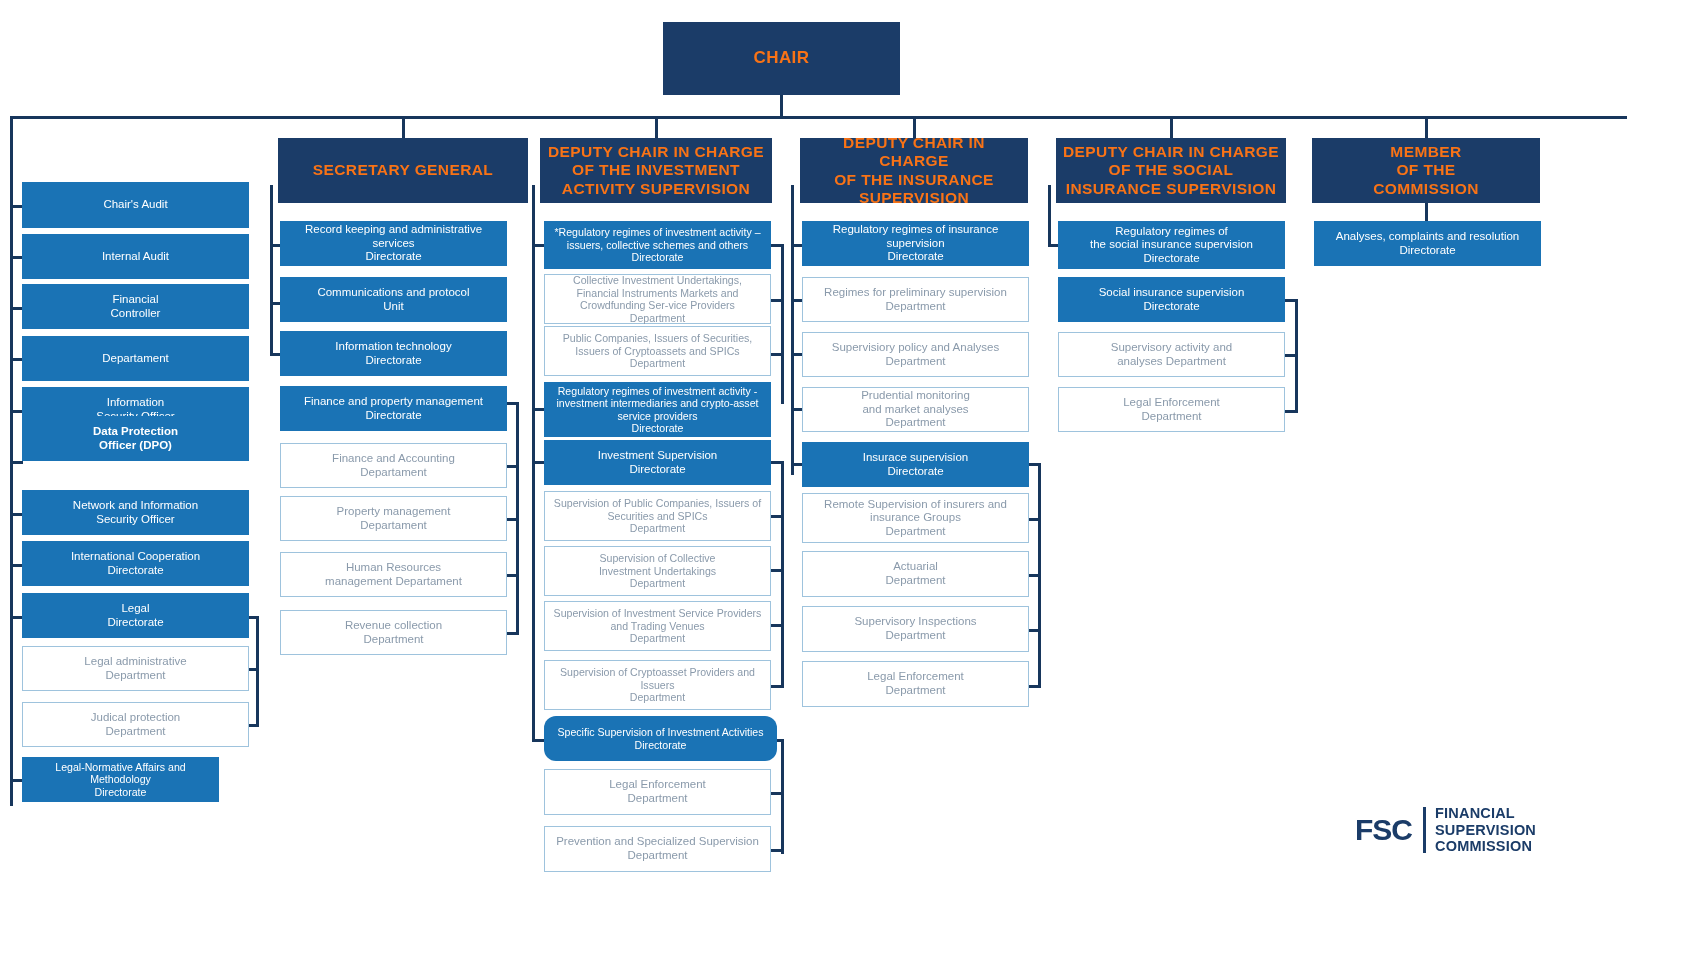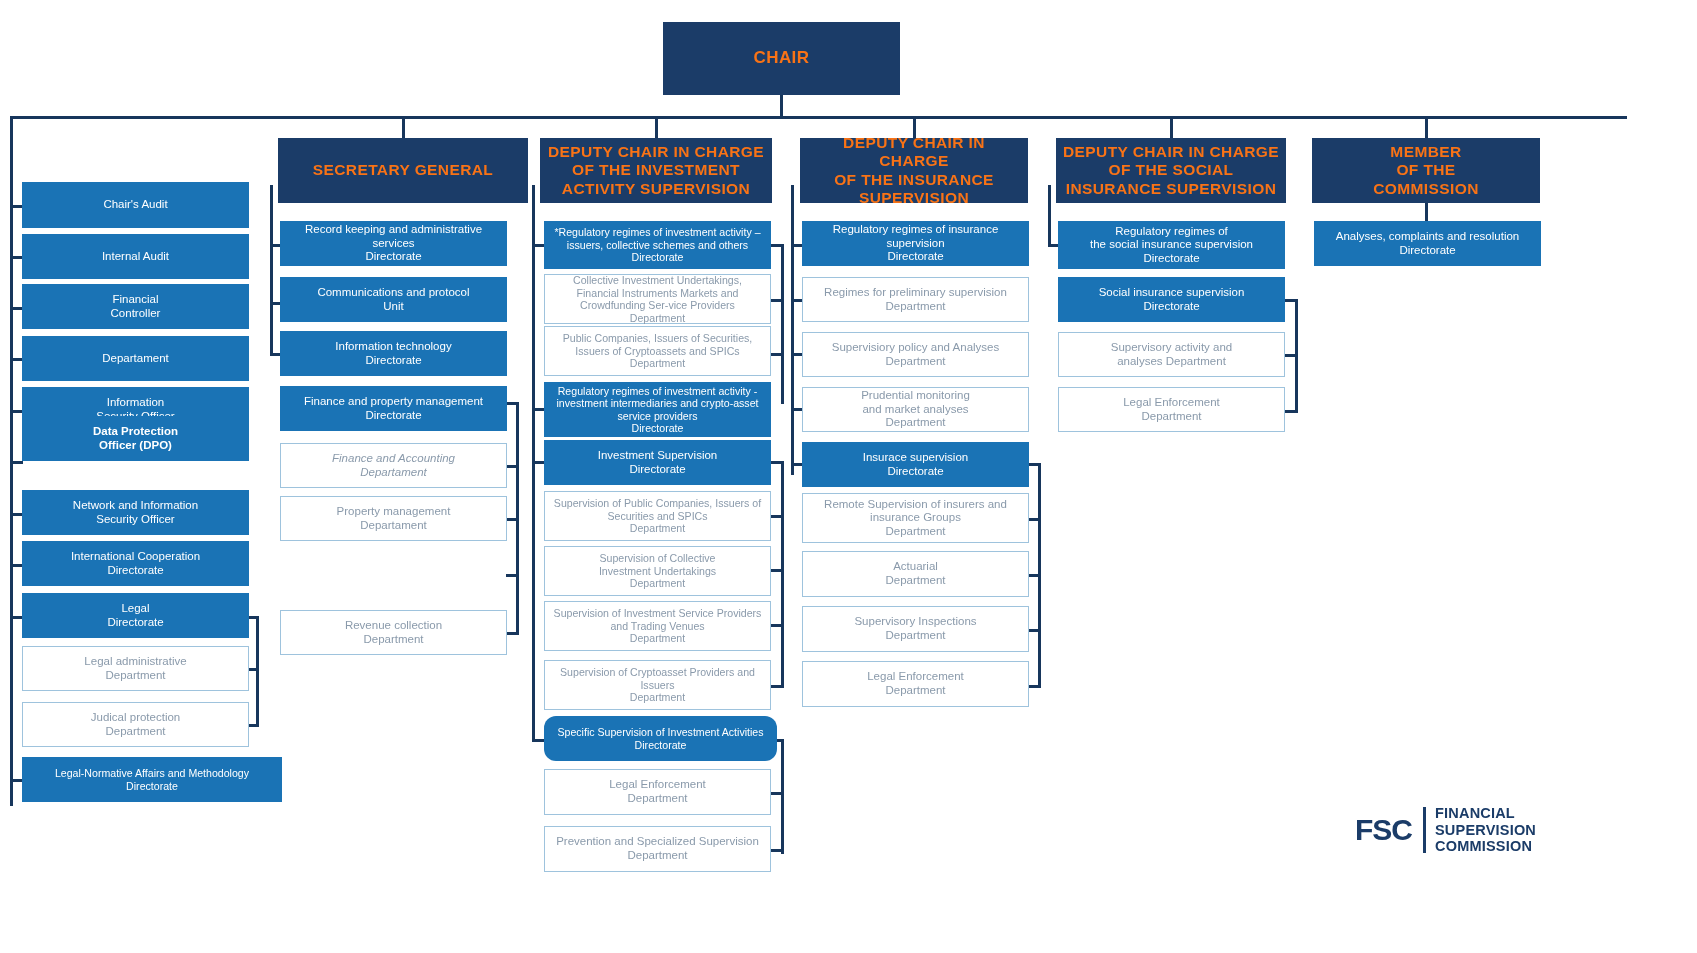--- a/index.html
+++ b/index.html
@@ -226,41 +226,44 @@
     </div>
   <div class="box blue lvl1" style="left:22px;top:593px;width:227px;height:45px;">
     <span class="ml">Legal<br>Directorate</span>
     </div>
   <div class="box white lvl2" style="left:22px;top:646px;width:227px;height:45px;">
     <span class="ml">Legal administrative<br>Department</span>
     </div>
   <div class="box white lvl2" style="left:22px;top:702px;width:227px;height:45px;">
     <span class="ml">Judical protection<br>Department</span>
     </div>
-  <div class="box blue small" style="left:22px;top:757px;width:260px;height:45px;">
+  <div class="box blue small" style="left:22px;top:757px;width:197px;height:45px;">
     <span class="ml">Legal-Normative Affairs and Methodology<br>Directorate</span>
     </div>
 
   <div class="box blue lvl1" style="left:280px;top:221px;width:227px;height:45px;">
     <span class="ml">Record keeping and administrative services<br>Directorate</span>
     </div>
   <div class="box blue lvl1" style="left:280px;top:277px;width:227px;height:45px;">
     <span class="ml">Communications and protocol<br>Unit</span>
     </div>
   <div class="box blue lvl1" style="left:280px;top:331px;width:227px;height:45px;">
     <span class="ml">Information technology<br>Directorate</span>
     </div>
   <div class="box blue lvl1" style="left:280px;top:386px;width:227px;height:45px;">
     <span class="ml">Finance and  property management<br>Directorate</span>
     </div>
-  <div class="box white lvl2" style="left:280px;top:443px;width:227px;height:45px;font-style:italic;">
+  <div class="box white lvl2" style="left:280px;top:443px;width:227px;height:45px;">
     <span class="ml">Finance and Accounting<br>Departament</span>
     </div>
   <div class="box white lvl2" style="left:280px;top:496px;width:227px;height:45px;">
     <span class="ml">Property  management<br>Departament</span>
+    </div>
+  <div class="box white lvl2" style="left:280px;top:552px;width:227px;height:45px;">
+    <span class="ml">Human Resources<br>management Departament</span>
     </div>
   <div class="box white lvl2" style="left:280px;top:610px;width:227px;height:45px;">
     <span class="ml">Revenue collection<br>Department</span>
     </div>
 
   <div class="box blue small" style="left:544px;top:221px;width:227px;height:48px;">
     <span class="ml">*Regulatory regimes of investment activity – issuers, collective schemes and others<br>Directorate</span>
     </div>
   <div class="box white small" style="left:544px;top:274px;width:227px;height:50px;">
     <span class="ml">Collective Investment Undertakings, Financial Instruments Markets and Crowdfunding Ser-vice Providers<br>Department</span>

